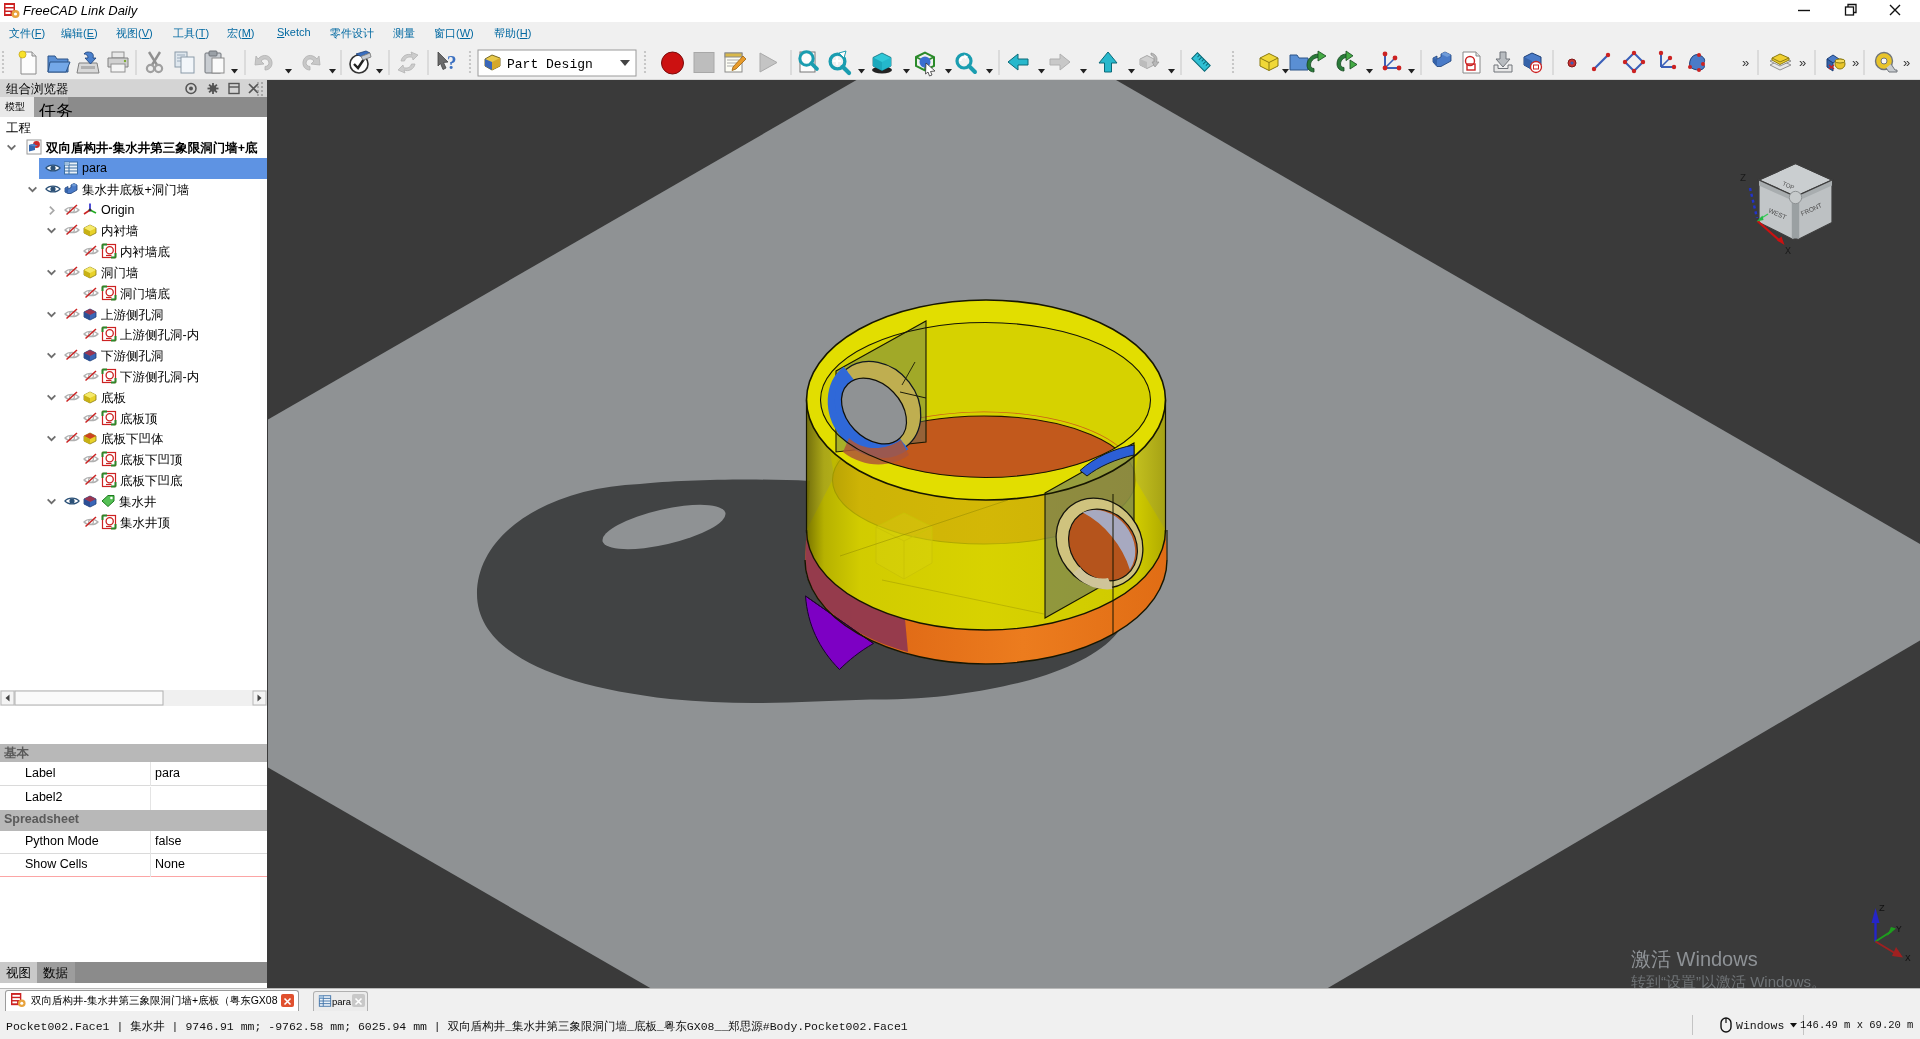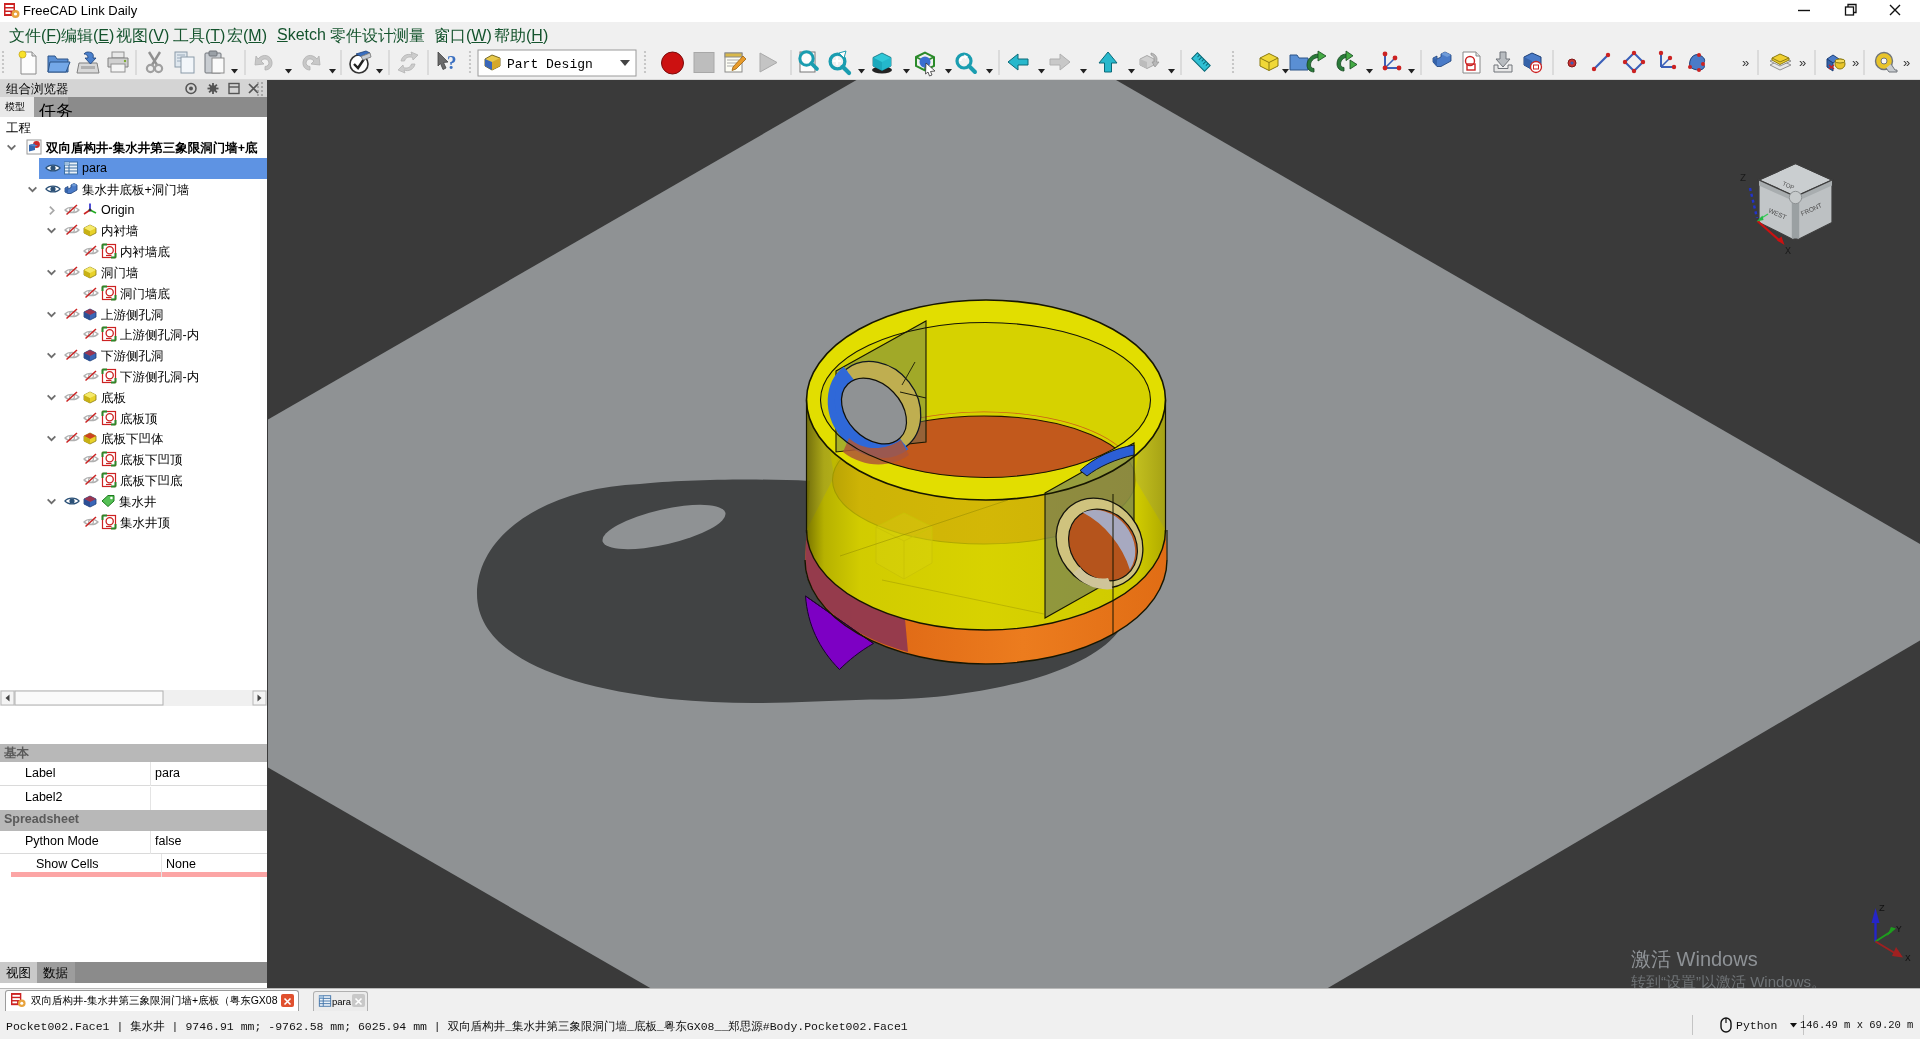--- a/index.html
+++ b/index.html
@@ -1,21 +1,21 @@
 <!DOCTYPE html>
 <html><head>
 <meta charset="utf-8">
 <style>
   * { margin:0; padding:0; box-sizing:border-box; }
   html,body { width:1920px; height:1039px; overflow:hidden; background:#f0f0f0;
     font-family:"Liberation Sans", sans-serif; }
   .abs { position:absolute; }
   #titlebar { position:absolute; left:0; top:0; width:1920px; height:22px; background:#ffffff; }
-  #title-text { position:absolute; left:23px; top:3px; font-size:13px; color:#000; }
-  #menubar { position:absolute; left:0; top:22px; width:1920px; height:23px; background:#f0f0f0; font-size:16px; color:#14532d; }
+  #title-text { position:absolute; left:23px; top:3px; font-size:13px; color:#000;font-style:italic; }
+  #menubar { position:absolute; left:0; top:22px; width:1920px; height:23px; background:#f0f0f0; font-size:11px; color:#0369a1; }
   .mi { position:absolute; top:4px; }
   #toolbar { position:absolute; left:0; top:45px; width:1920px; height:35px; background:#f0f0f0; border-bottom:1px solid #d9d9d9; }
   #leftpanel { position:absolute; left:0; top:80px; width:267px; height:908px; background:#ffffff; }
   #panelheader { position:absolute; left:0; top:0; width:267px; height:17px; background:#d4d4d4; }
   #paneltabs { position:absolute; left:0; top:17px; width:267px; height:20px; background:#8b8b8b; }
   #tree { position:absolute; left:0; top:37px; width:267px; height:573px; background:#ffffff; overflow:hidden; }
   .trow { position:absolute; left:0; width:267px; height:21px; font-size:12.5px; color:#000; }
   .trow .txt { position:absolute; top:3px; }
   #hscroll { position:absolute; left:0; top:610px; width:267px; height:16px; background:#f0f0f0; }
   #propgrid { position:absolute; left:0; top:626px; width:267px; height:256px; background:#ffffff; font-size:12.5px; }
@@ -818,21 +818,21 @@
       <div class="abs" style="left:150px;top:0;width:1px;height:23px;background:#e4e4e4"></div>
     </div>
     <div class="abs" style="left:0;top:104px;width:267px;height:21px;background:#b8b8b8">
       <span class="abs" style="left:4px;top:2px;color:#5a5a5a;font-weight:bold">Spreadsheet</span>
     </div>
     <div class="abs" style="left:0;top:125px;width:267px;height:23px;border-bottom:1px solid #dadada">
       <span class="abs" style="left:25px;top:3px">Python Mode</span>
         <span class="abs" style="left:155px;top:3px">false</span>
       <div class="abs" style="left:150px;top:0;width:1px;height:23px;background:#e4e4e4"></div>
     </div>
-    <div class="abs" style="left:11px;top:148px;width:267px;height:23px;border-bottom:5px solid #fca5a5">
+    <div class="abs" style="left:0;top:148px;width:267px;height:23px;border-bottom:1px solid #fca5a5">
       <span class="abs" style="left:25px;top:3px">Show Cells</span>
         <span class="abs" style="left:155px;top:3px">None</span>
       <div class="abs" style="left:150px;top:0;width:1px;height:23px;background:#e4e4e4"></div>
     </div>
   </div>
   <div id="bottomtabs">
     <div class="abs" style="left:0;top:0;width:37px;height:21px;background:#c9c9c9"></div>
     <span class="abs" style="left:6px;top:3px;font-size:12.5px">视图</span>
     <div class="abs" style="left:37px;top:0;width:38px;height:21px;background:#9d9d9d"></div>
     <span class="abs" style="left:43px;top:3px;font-size:12.5px">数据</span>
@@ -999,19 +999,19 @@
   </div>
 </div>
 
 <div id="statusbar">
   <span class="abs" style="left:6px;top:8px;font-size:11.5px;white-space:nowrap">Pocket002.Face1 | 集水井 | 9746.91 mm; -9762.58 mm; 6025.94 mm | 双向盾构井_集水井第三象限洞门墙_底板_粤东GX08__郑思源#Body.Pocket002.Face1</span>
   <div class="abs" style="left:1692px;top:4px;width:1px;height:20px;background:#c4c4c4"></div>
   <svg class="abs" style="left:1720px;top:6px" width="12" height="16" viewBox="0 0 12 16">
     <rect x="1" y="1" width="10" height="14" rx="5" fill="none" stroke="#111" stroke-width="1.4"></rect>
     <line x1="6" y1="1" x2="6" y2="6" stroke="#111" stroke-width="1.2"></line>
   </svg>
-  <span class="abs" style="left:1736px;top:8px;font-size:11.5px">Python</span>
+  <span class="abs" style="left:1736px;top:8px;font-size:11.5px">Windows</span>
   <svg class="abs" style="left:1790px;top:12px" width="10" height="8">
       <path d="M 0 0 L 7 0 L 3.5 4.5 Z" fill="#111"></path>
     </svg>
   <div class="abs" style="left:1803px;top:4px;width:1px;height:20px;background:#c4c4c4"></div>
   <span class="abs" style="left:1800px;top:8px;white-space:nowrap;font-size:10.5px">146.49 m x 69.20 m</span>
 </div>
 
 </body></html>

